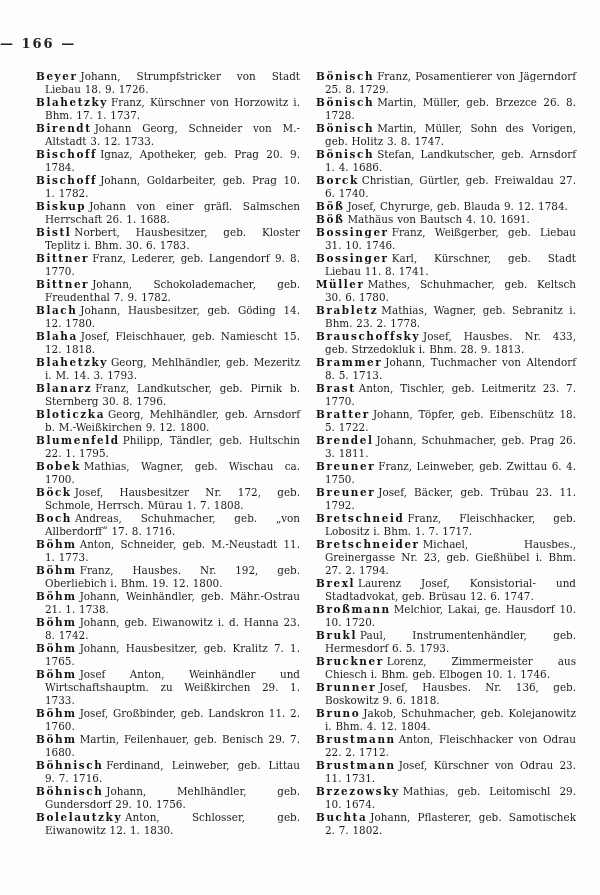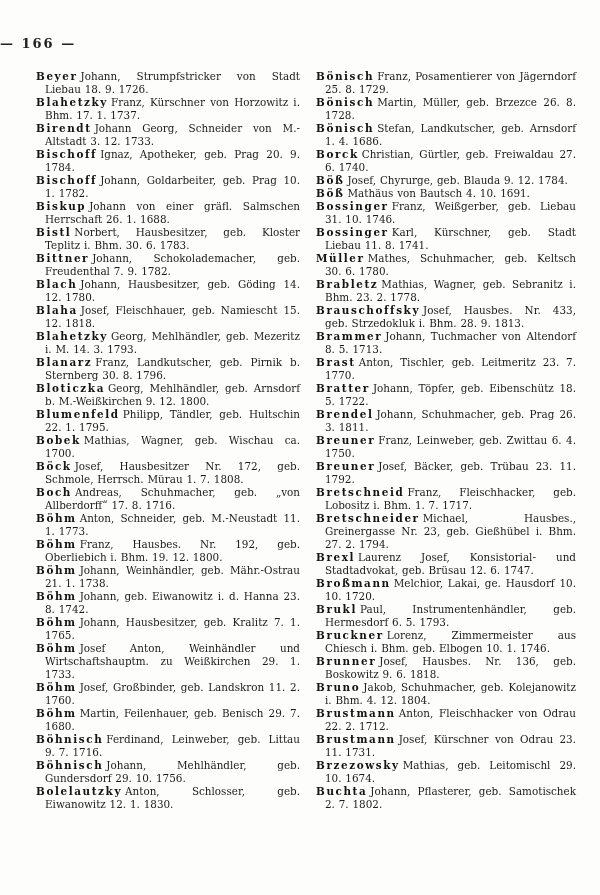--- a/index.html
+++ b/index.html
@@ -75,20 +75,23 @@
       </p>
 
       <p class="entry">
         <span class="surname">Biskup</span><span class="rest">Johann von einer gräfl. Salmschen Herrschaft 26. 1. 1688.</span>
       </p>
 
       <p class="entry">
         <span class="surname">Bistl</span><span class="rest">Norbert, Hausbesitzer, geb. Kloster Teplitz i. Bhm. 30. 6. 1783.</span>
       </p>
 
+      <p class="entry">
+        <span class="surname">Bittner</span><span class="rest">Franz, Lederer, geb. Langendorf 9. 8. 1770.</span>
+      </p>
 
       <p class="entry">
         <span class="surname">Bittner</span><span class="rest">Johann, Schokolademacher, geb. Freudenthal 7. 9. 1782.</span>
       </p>
 
       <p class="entry">
         <span class="surname">Blach</span><span class="rest">Johann, Hausbesitzer, geb. Göding 14. 12. 1780.</span>
       </p>
 
       <p class="entry">
@@ -172,20 +175,23 @@
   <div class="column col-right">
 
       <p class="entry">
         <span class="surname">Bönisch</span><span class="rest">Franz, Posamentierer von Jägerndorf 25. 8. 1729.</span>
       </p>
 
       <p class="entry">
         <span class="surname">Bönisch</span><span class="rest">Martin, Müller, geb. Brzezce 26. 8. 1728.</span>
       </p>
 
+      <p class="entry">
+        <span class="surname">Bönisch</span><span class="rest">Martin, Müller, Sohn des Vorigen, geb. Holitz 3. 8. 1747.</span>
+      </p>
 
       <p class="entry">
         <span class="surname">Bönisch</span><span class="rest">Stefan, Landkutscher, geb. Arnsdorf 1. 4. 1686.</span>
       </p>
 
       <p class="entry">
         <span class="surname">Borck</span><span class="rest">Christian, Gürtler, geb. Freiwaldau 27. 6. 1740.</span>
       </p>
 
       <p class="entry">

